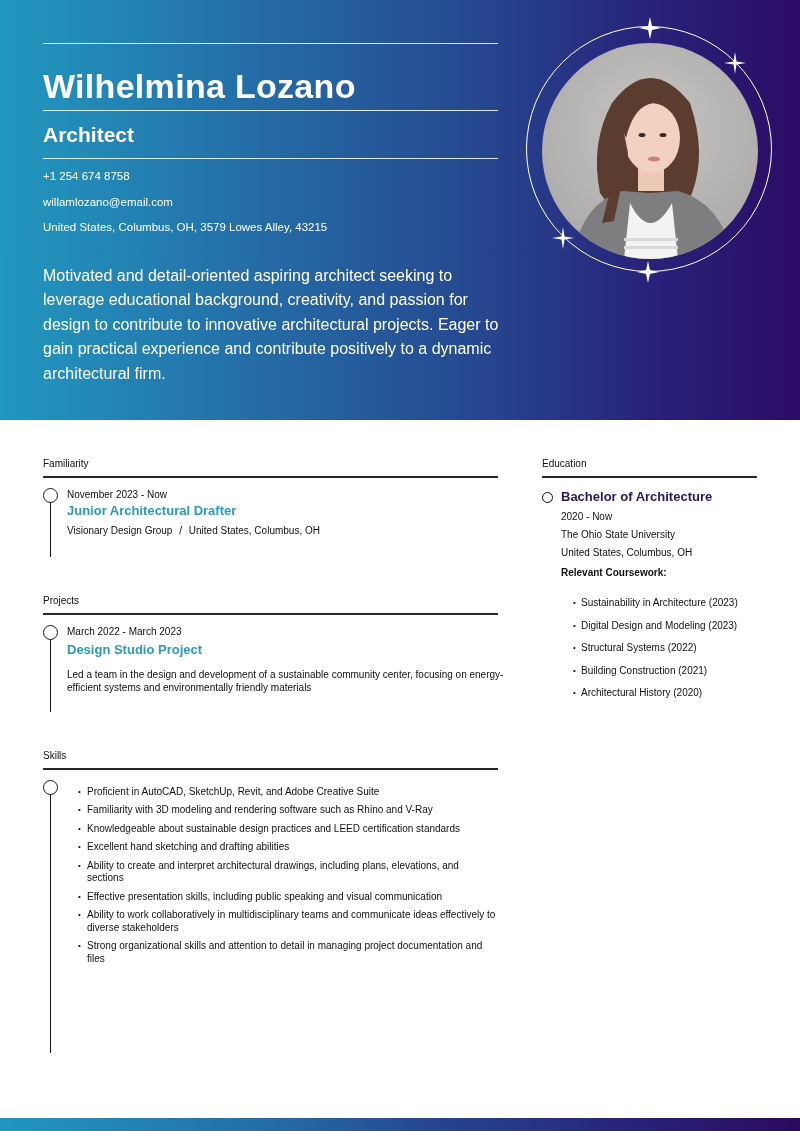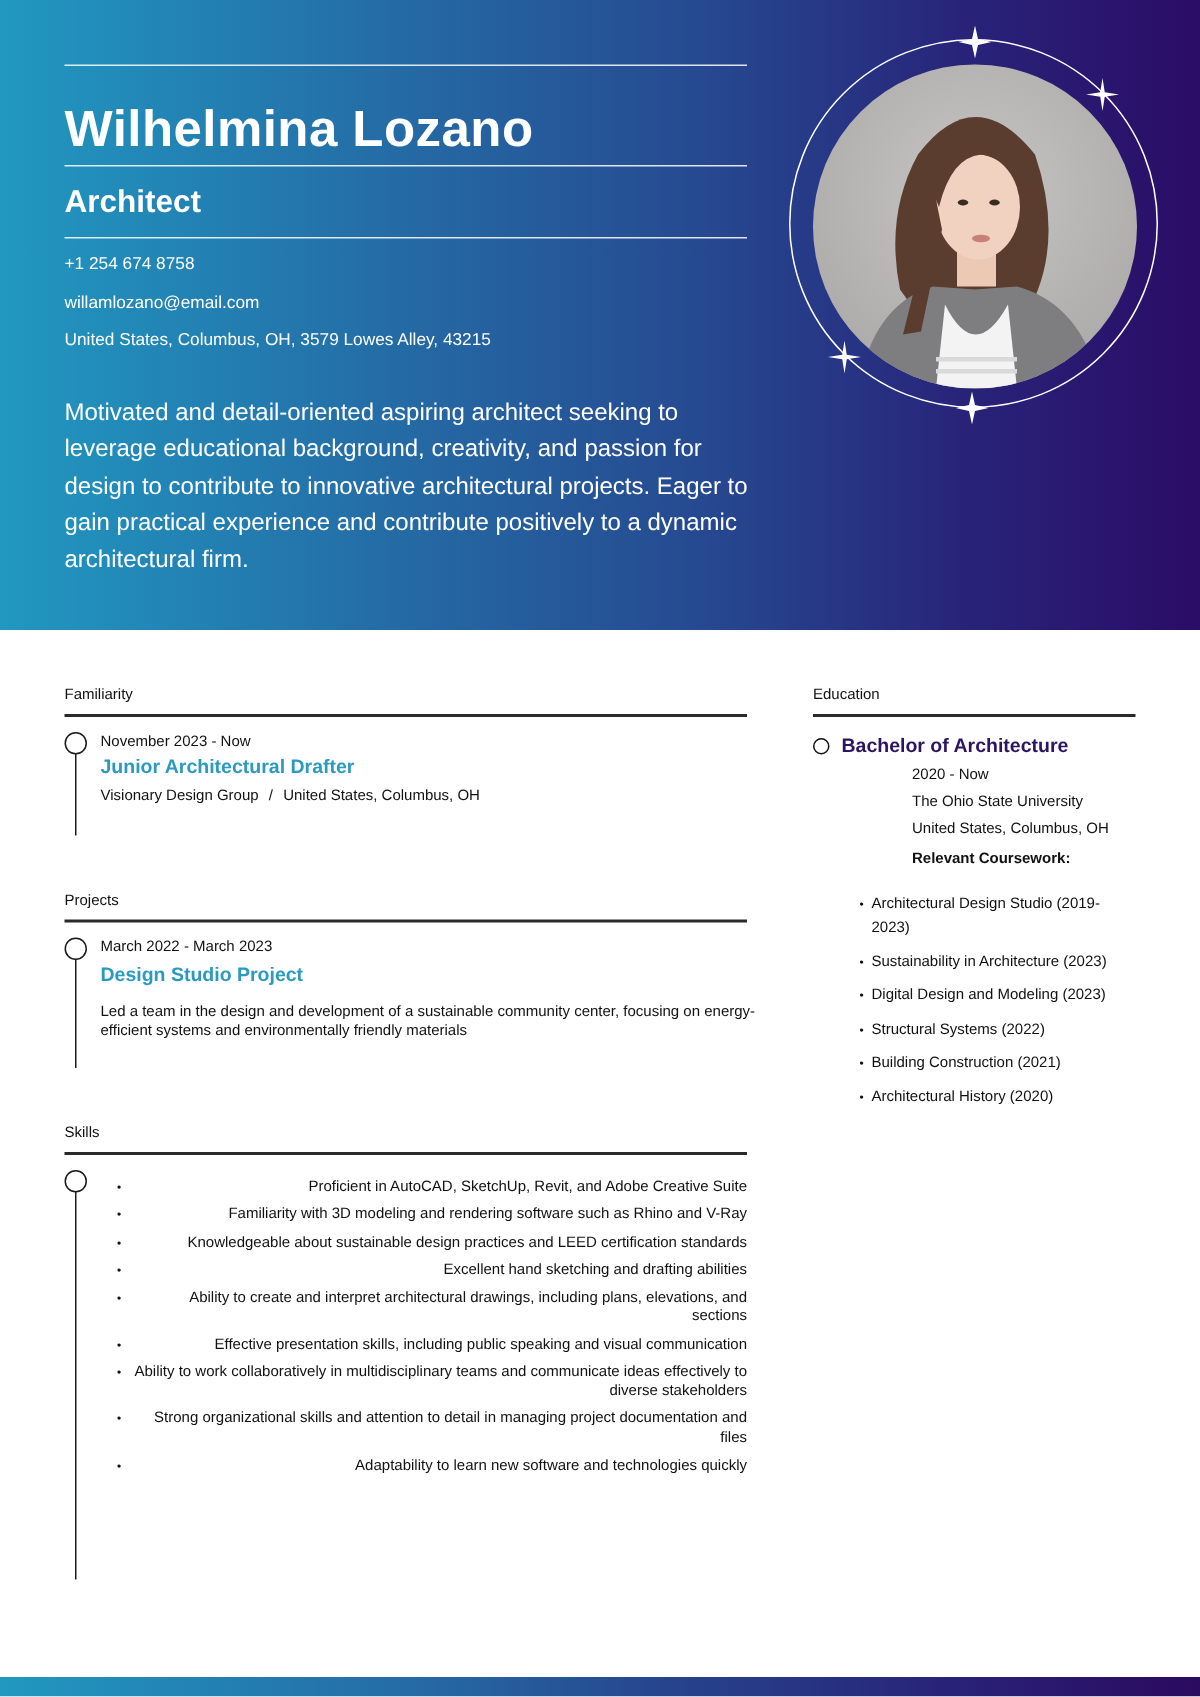--- a/index.html
+++ b/index.html
@@ -26,27 +26,27 @@
 
   .sec-head { position: absolute; font-size: 10px; color: #111; }
   .sec-line { position: absolute; height: 2px; background: #2a2a2a; }
   .tl-circle { position: absolute; width: 15px; height: 15px; border: 1.5px solid #1a1a1a; border-radius: 50%; background: #fff; }
   .tl-line { position: absolute; width: 1.5px; background: #1a1a1a; }
   .date { position: absolute; left: 67px; font-size: 10px; color: #111; white-space: nowrap; }
   .job-title { position: absolute; left: 67px; font-size: 13px; font-weight: 700; color: #2a9ac0; white-space: nowrap; }
   .sub { position: absolute; left: 67px; font-size: 10px; color: #111; white-space: nowrap; }
   .desc { position: absolute; left: 67px; width: 440px; font-size: 10px; line-height: 13px; color: #111; }
 
-  .skills { position: absolute; left: 78px; top: 786px; width: 420px; list-style: none; text-align: right; }
+  .skills { position: absolute; left: 78px; top: 786px; width: 420px; list-style: none; }
   .skills li { position: relative; padding-left: 9px; font-size: 10px; line-height: 12.8px; color: #111; margin-bottom: 5.6px; }
   .skills li::before { content: "•"; position: absolute; left: 0; top: 0; font-size: 8px; }
 
   .edu-circle { position: absolute; left: 542px; top: 492px; width: 11px; height: 11px; border: 1.5px solid #111; border-radius: 50%; }
   .edu-title { position: absolute; left: 561px; top: 489px; font-size: 13px; font-weight: 700; color: #2d1462; white-space: nowrap; }
-  .edu-line { position: absolute; left: 561px; font-size: 10px; color: #111; white-space: nowrap; margin-left: 47px; }
+  .edu-line { position: absolute; left: 561px; font-size: 10px; color: #111; white-space: nowrap; }
   .edu-bold { font-weight: 700; }
   .course { position: absolute; left: 573px; top: 595px; width: 180px; list-style: none; }
   .course li { position: relative; padding-left: 8px; font-size: 10px; line-height: 16px; color: #111; margin-bottom: 6.5px; }
   .course li::before { content: "•"; position: absolute; left: 0; top: 0; font-size: 8px; }
 
   .footer-bar { position: absolute; left: 0; top: 1118px; width: 800px; height: 13px;
     background: linear-gradient(90deg, #2198c0 0%, #256aa5 35%, #26458e 55%, #28247a 78%, #2b0a5f 100%); }
 </style>
 </head>
 <body>
@@ -130,33 +130,31 @@
 <div class="tl-circle" style="left:42.5px; top:779.5px;"></div>
 <ul class="skills">
   <li>Proficient in AutoCAD, SketchUp, Revit, and Adobe Creative Suite</li>
   <li>Familiarity with 3D modeling and rendering software such as Rhino and V-Ray</li>
   <li>Knowledgeable about sustainable design practices and LEED certification standards</li>
   <li>Excellent hand sketching and drafting abilities</li>
   <li>Ability to create and interpret architectural drawings, including plans, elevations, and sections</li>
   <li>Effective presentation skills, including public speaking and visual communication</li>
   <li>Ability to work collaboratively in multidisciplinary teams and communicate ideas effectively to diverse stakeholders</li>
   <li>Strong organizational skills and attention to detail in managing project documentation and files</li>
-  <li>Adaptability to learn new software and technologies quickly</li>
 </ul>
 
 <div class="sec-head" style="left:542px; top:458px;">Education</div>
 <div class="sec-line" style="left:542px; top:476px; width:215px;"></div>
 <div class="edu-circle"></div>
 <div class="edu-title">Bachelor of Architecture</div>
 <div class="edu-line" style="top:511px;">2020 - Now</div>
 <div class="edu-line" style="top:529px;">The Ohio State University</div>
 <div class="edu-line" style="top:547px;">United States, Columbus, OH</div>
 <div class="edu-line edu-bold" style="top:567px;text-align:right;">Relevant Coursework:</div>
 <ul class="course">
-  <li>Architectural Design Studio (2019-2023)</li>
   <li>Sustainability in Architecture (2023)</li>
   <li>Digital Design and Modeling (2023)</li>
   <li>Structural Systems (2022)</li>
   <li>Building Construction (2021)</li>
   <li>Architectural History (2020)</li>
 </ul>
 
 <div class="footer-bar"></div>
 
 </body></html>

